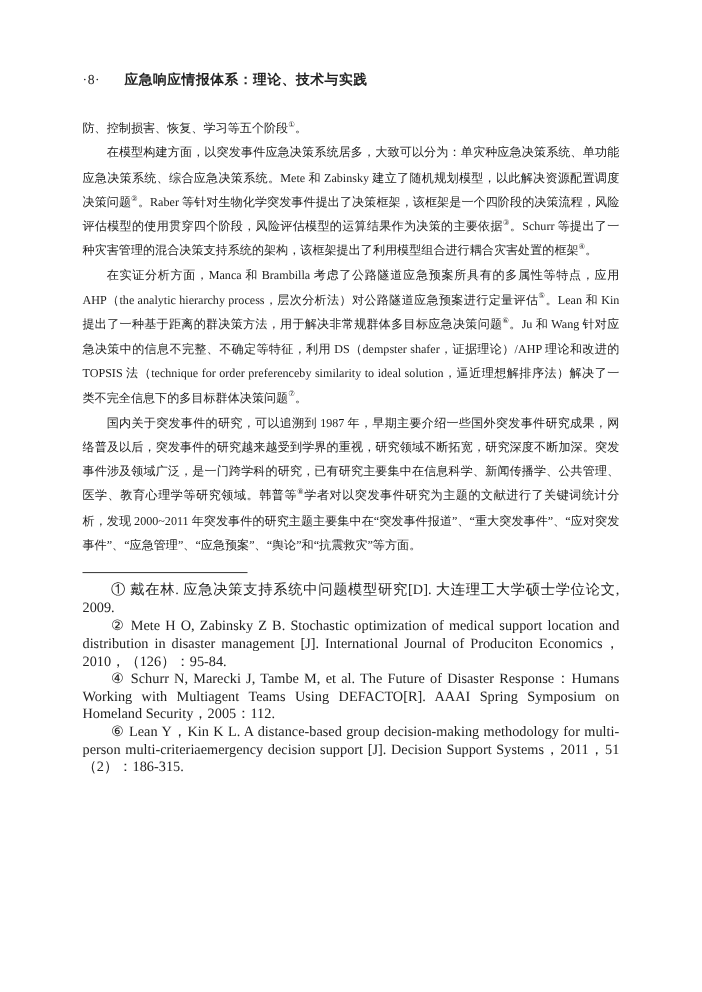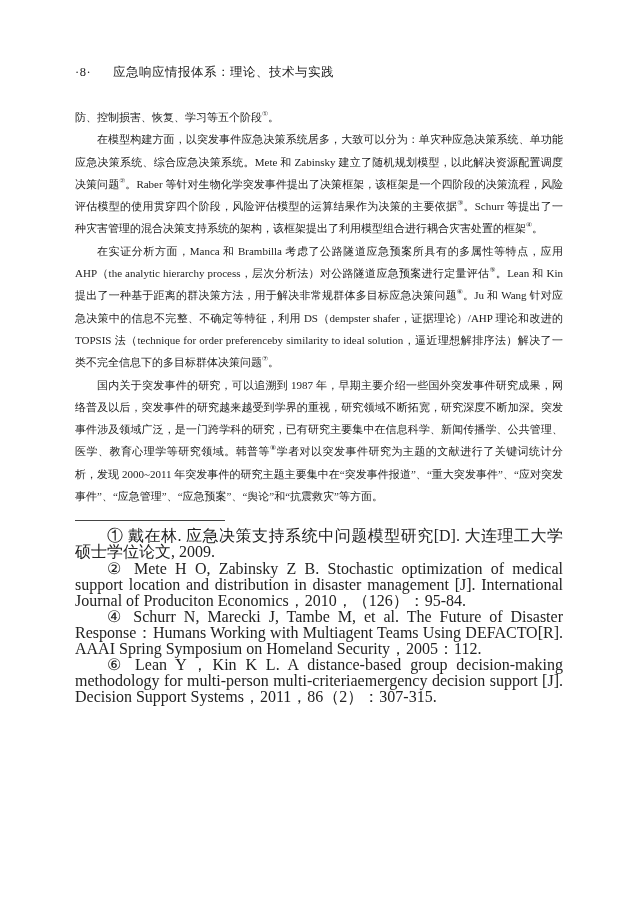--- a/index.html
+++ b/index.html
@@ -24,20 +24,21 @@
     font-size: 12.5px;
     letter-spacing: 0.5px;
     color: #222;
   }
   .header .page-num {
     margin-right: 22px;
     white-space: nowrap;
   }
   .header .running-title {
     white-space: nowrap;
+    font-weight: bold;
   }
   .body-text {
     margin-top: 25px;
     font-size: 11px;
     line-height: 22.3px;
     text-align: justify;
   }
   .para {
     margin: 0;
     text-indent: 2em;
@@ -49,21 +50,21 @@
     font-size: 0.62em;
     line-height: 0;
   }
   .footnote-rule {
     width: 150px;
     height: 0;
     border-top: 1px solid #444;
     margin: 13px 0 7px 0;
   }
   .footnotes {
-    font-size: 16px;
+    font-size: 13px;
     line-height: 16.1px;
     text-align: justify;
     color: #222;
   }
   .footnote {
     margin: 0;
     text-indent: 2em;
   }
 </style>
 </head>
@@ -82,16 +83,16 @@
     <p class="para">在实证分析方面，Manca 和 Brambilla 考虑了公路隧道应急预案所具有的多属性等特点，应用 AHP（the analytic hierarchy process，层次分析法）对公路隧道应急预案进行定量评估<sup>⑤</sup>。Lean 和 Kin 提出了一种基于距离的群决策方法，用于解决非常规群体多目标应急决策问题<sup>⑥</sup>。Ju 和 Wang 针对应急决策中的信息不完整、不确定等特征，利用 DS（dempster shafer，证据理论）/AHP 理论和改进的 TOPSIS 法（technique for order preferenceby similarity to ideal solution，逼近理想解排序法）解决了一类不完全信息下的多目标群体决策问题<sup>⑦</sup>。</p>
     <p class="para">国内关于突发事件的研究，可以追溯到 1987 年，早期主要介绍一些国外突发事件研究成果，网络普及以后，突发事件的研究越来越受到学界的重视，研究领域不断拓宽，研究深度不断加深。突发事件涉及领域广泛，是一门跨学科的研究，已有研究主要集中在信息科学、新闻传播学、公共管理、医学、教育心理学等研究领域。韩普等<sup>⑧</sup>学者对以突发事件研究为主题的文献进行了关键词统计分析，发现 2000~2011 年突发事件的研究主题主要集中在“突发事件报道”、“重大突发事件”、“应对突发事件”、“应急管理”、“应急预案”、“舆论”和“抗震救灾”等方面。</p>
   </div>
 
   <div class="footnote-rule"></div>
 
   <div class="footnotes">
     <p class="footnote">① 戴在林. 应急决策支持系统中问题模型研究[D]. 大连理工大学硕士学位论文, 2009.</p>
     <p class="footnote">② Mete H O, Zabinsky Z B. Stochastic optimization of medical support location and distribution in disaster management [J]. International Journal of Produciton Economics，2010，（126）：95-84.</p>
     <p class="footnote">④ Schurr N, Marecki J, Tambe M, et al. The Future of Disaster Response：Humans Working with Multiagent Teams Using DEFACTO[R]. AAAI Spring Symposium on Homeland Security，2005：112.</p>
-    <p class="footnote">⑥ Lean Y，Kin K L. A distance-based group decision-making methodology for multi-person multi-criteriaemergency decision support [J]. Decision Support Systems，2011，86（2）：307-315.</p>
+    <p class="footnote">⑥ Lean Y，Kin K L. A distance-based group decision-making methodology for multi-person multi-criteriaemergency decision support [J]. Decision Support Systems，2011，51（2）：186-315.</p>
   </div>
 
 </div>
 
 </body></html>

